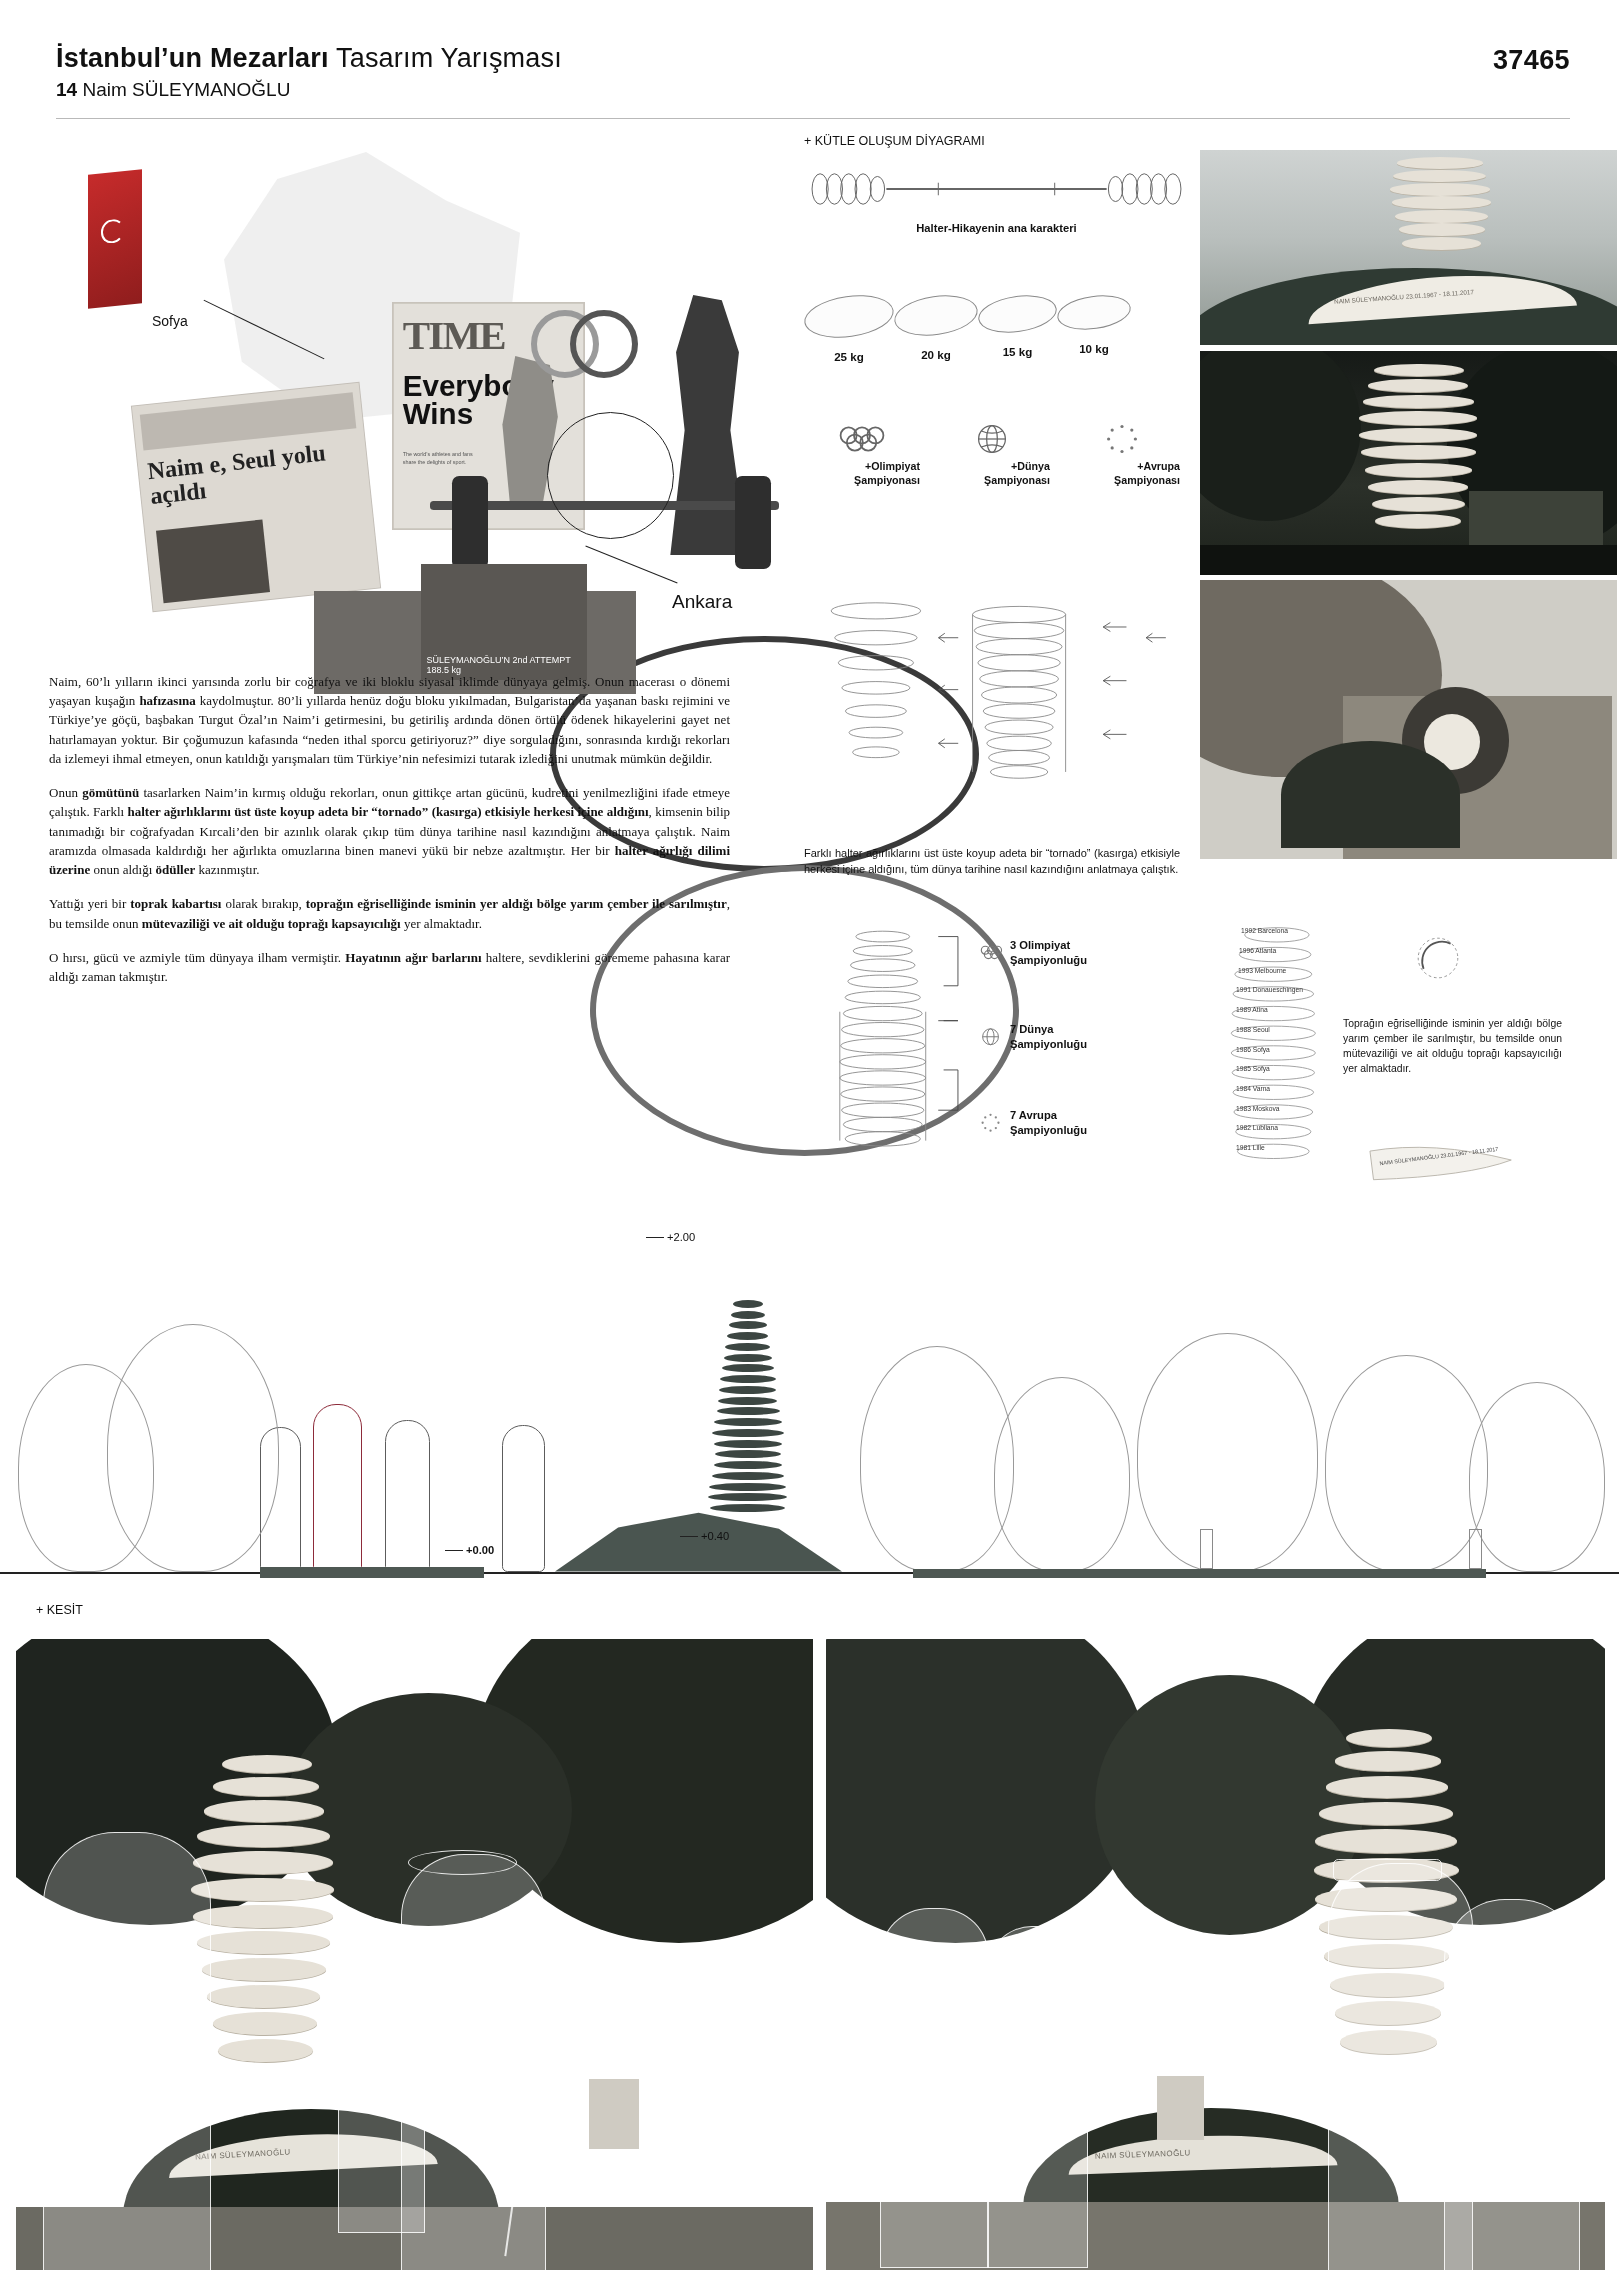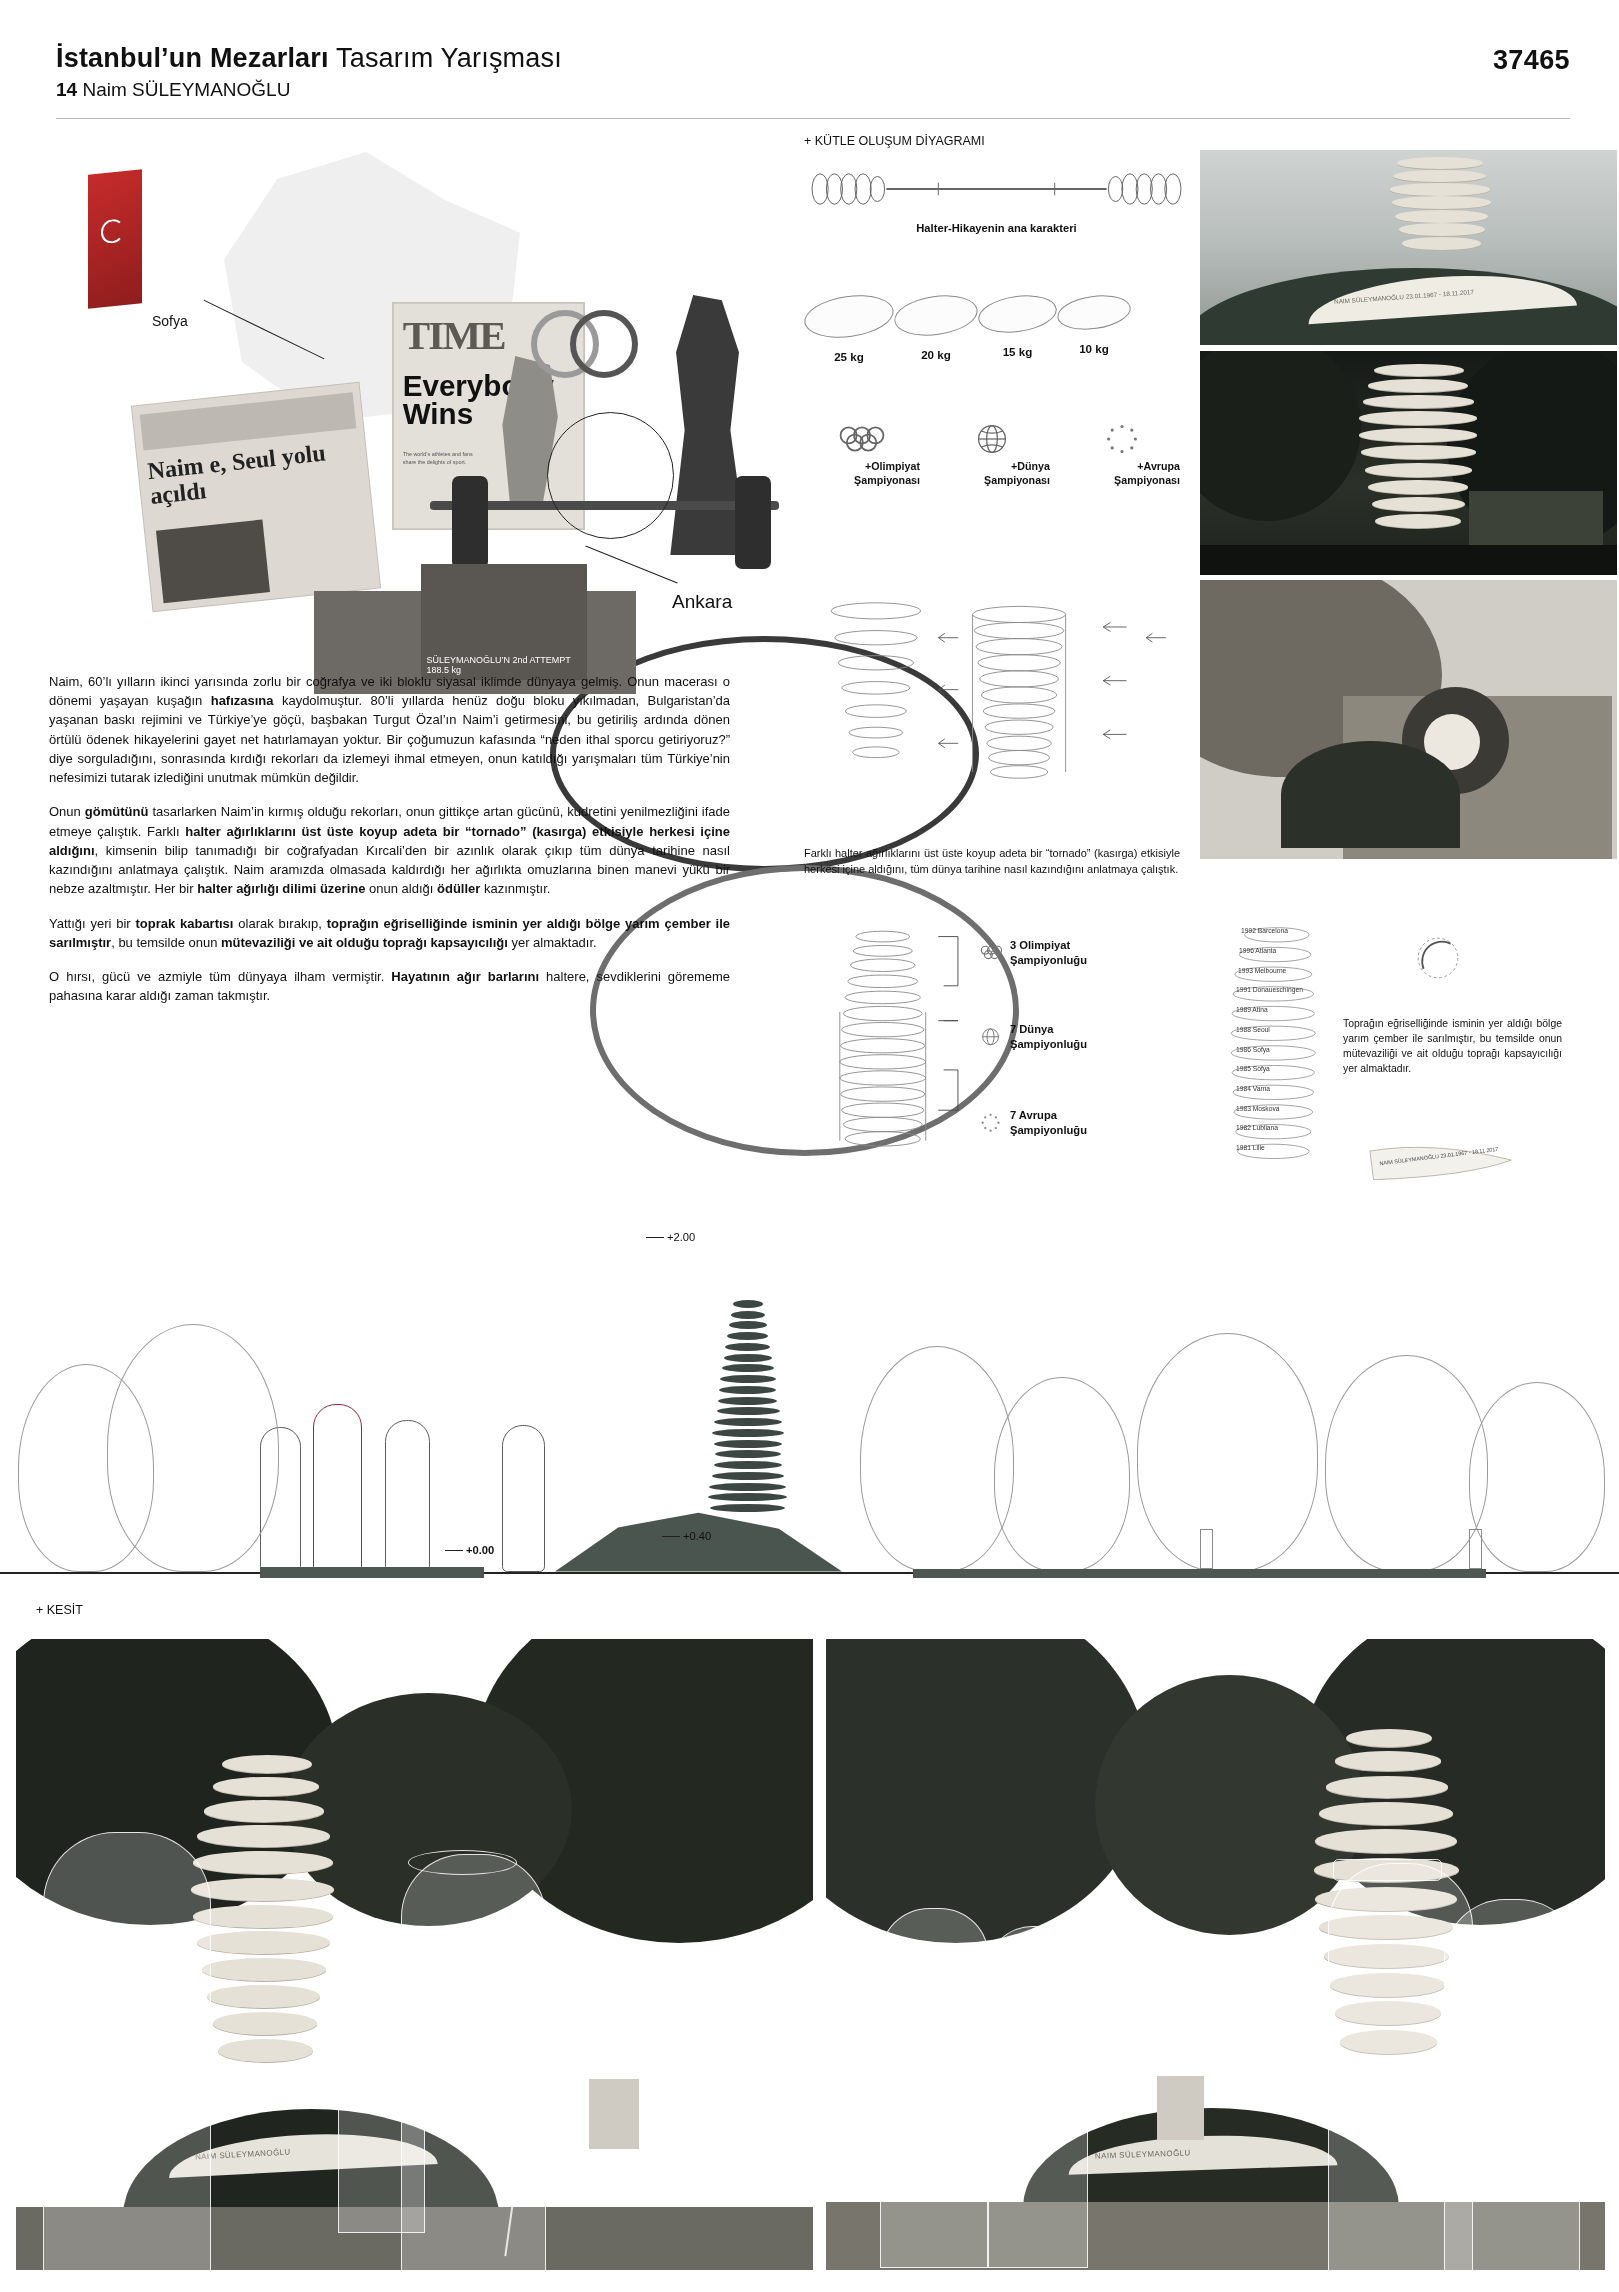--- a/index.html
+++ b/index.html
@@ -41,21 +41,21 @@
   .bar{left:385px;top:358px;width:349px;height:9px;background:#4a4a4a;border-radius:3.6px;}
   .plate{position:absolute;width:36px;height:93px;background:#2e2e2e;border-radius:7.2px;}
   .crowd{left:269px;top:448px;width:322px;height:103px;background:#6d6a66;}
   .photo-bw{left:376px;top:421px;width:166px;height:116px;background:#5a5753;}
   .cap-sofya{left:107px;top:170px;font-size:14px;}
   .cap-ankara{left:627px;top:448px;font-size:19px;}
   .leader{position:absolute;background:#222;height:0.9px;}
 
   
   .textcol{position:absolute;left:49px;top:672px;width:681px;font-size:13px;line-height:1.48;text-align:justify;color:#111;}
-  .textcol p{margin:0 0 15px 0;}
+  .textcol p{margin:0 0 15px 0;font-family:Liberation Serif, serif;}
   .textcol b{font-weight:bold;}
 
   
   .midcol{position:absolute;left:804px;top:134px;width:385px;}
   .sec-label{font-size:12.5px;color:#111;}
   .dia-cap{font-size:11.2px;font-weight:bold;text-align:center;}
   .row-weights{position:absolute;left:804px;top:296px;width:376px;}
   .disc{width:79px;height:36px;border:1.3px solid #8a8a8a;border-radius:50%/50%;transform:rotate(-8deg);background:#fcfcfc;}
   .wlabel{font-size:11.6px;font-weight:bold;text-align:center;margin-top:12.5px;}
   .row-champ{position:absolute;left:804px;top:421px;width:376px;}
@@ -496,21 +496,21 @@
       <div class="tdisc" style="bottom:140px;left:9.9px;width:52px;"></div>
       <div class="tdisc" style="bottom:150px;left:11.6px;width:48px;"></div>
       <div class="tdisc" style="bottom:161px;left:13.4px;width:45px;"></div>
       <div class="tdisc" style="bottom:172px;left:15px;width:41px;"></div>
       <div class="tdisc" style="bottom:183px;left:17px;width:38px;"></div>
       <div class="tdisc" style="bottom:193px;left:19px;width:34px;"></div>
       <div class="tdisc" style="bottom:204px;left:20.6px;width:30px;"></div>
     </div>
 
     <div class="lvl" style="left:667px;top:12.5px;">+2.00</div>
-    <div class="lvl" style="left:683px;bottom:52px;">+0.40</div>
+    <div class="lvl" style="left:701px;bottom:52px;">+0.40</div>
     <div class="lvl" style="left:466px;bottom:38px;font-weight:bold;">+0.00</div>
 
     <div class="person" style="left:260px;width:39px;height:143px;border-radius:19.7px 19.7px 5.4px 5.4px;"></div>
     <div class="person red" style="left:313px;width:47px;height:166px;border-radius:23px 23px 5.4px 5.4px;"></div>
     <div class="person" style="left:385px;width:43px;height:150px;border-radius:21.5px 21.5px 5.4px 5.4px;"></div>
     <div class="person" style="left:502px;width:41px;height:145px;border-radius:20.6px 20.6px 5.4px 5.4px;"></div>
 
     <div class="tree" style="left:18px;width:134px;height:206px;"></div>
     <div class="tree" style="left:107px;width:170px;height:246px;"></div>
     <div class="tree" style="left:860px;width:152px;height:224px;"></div>

